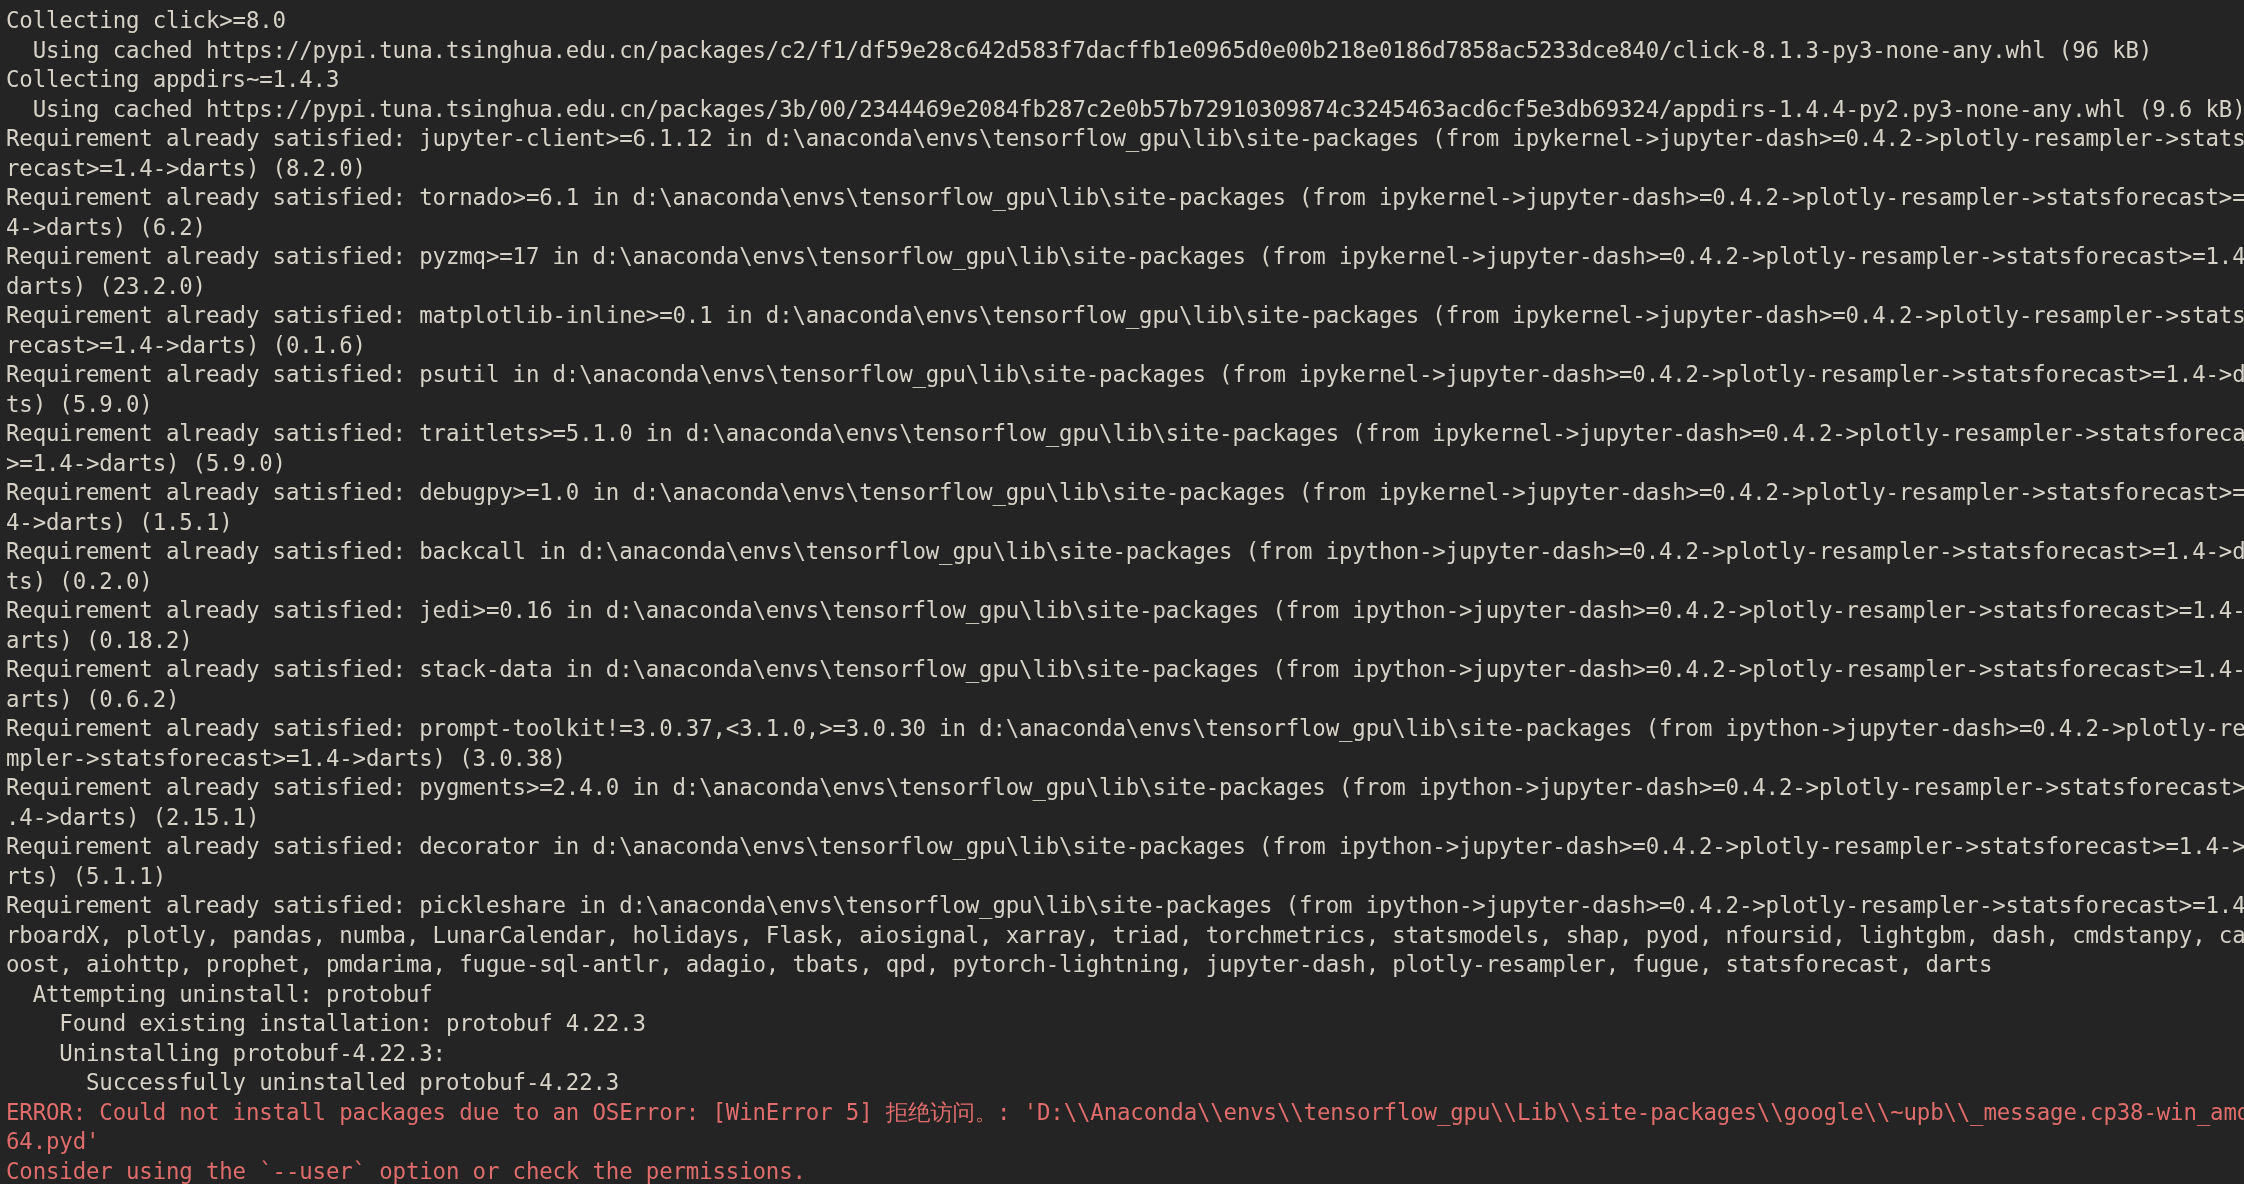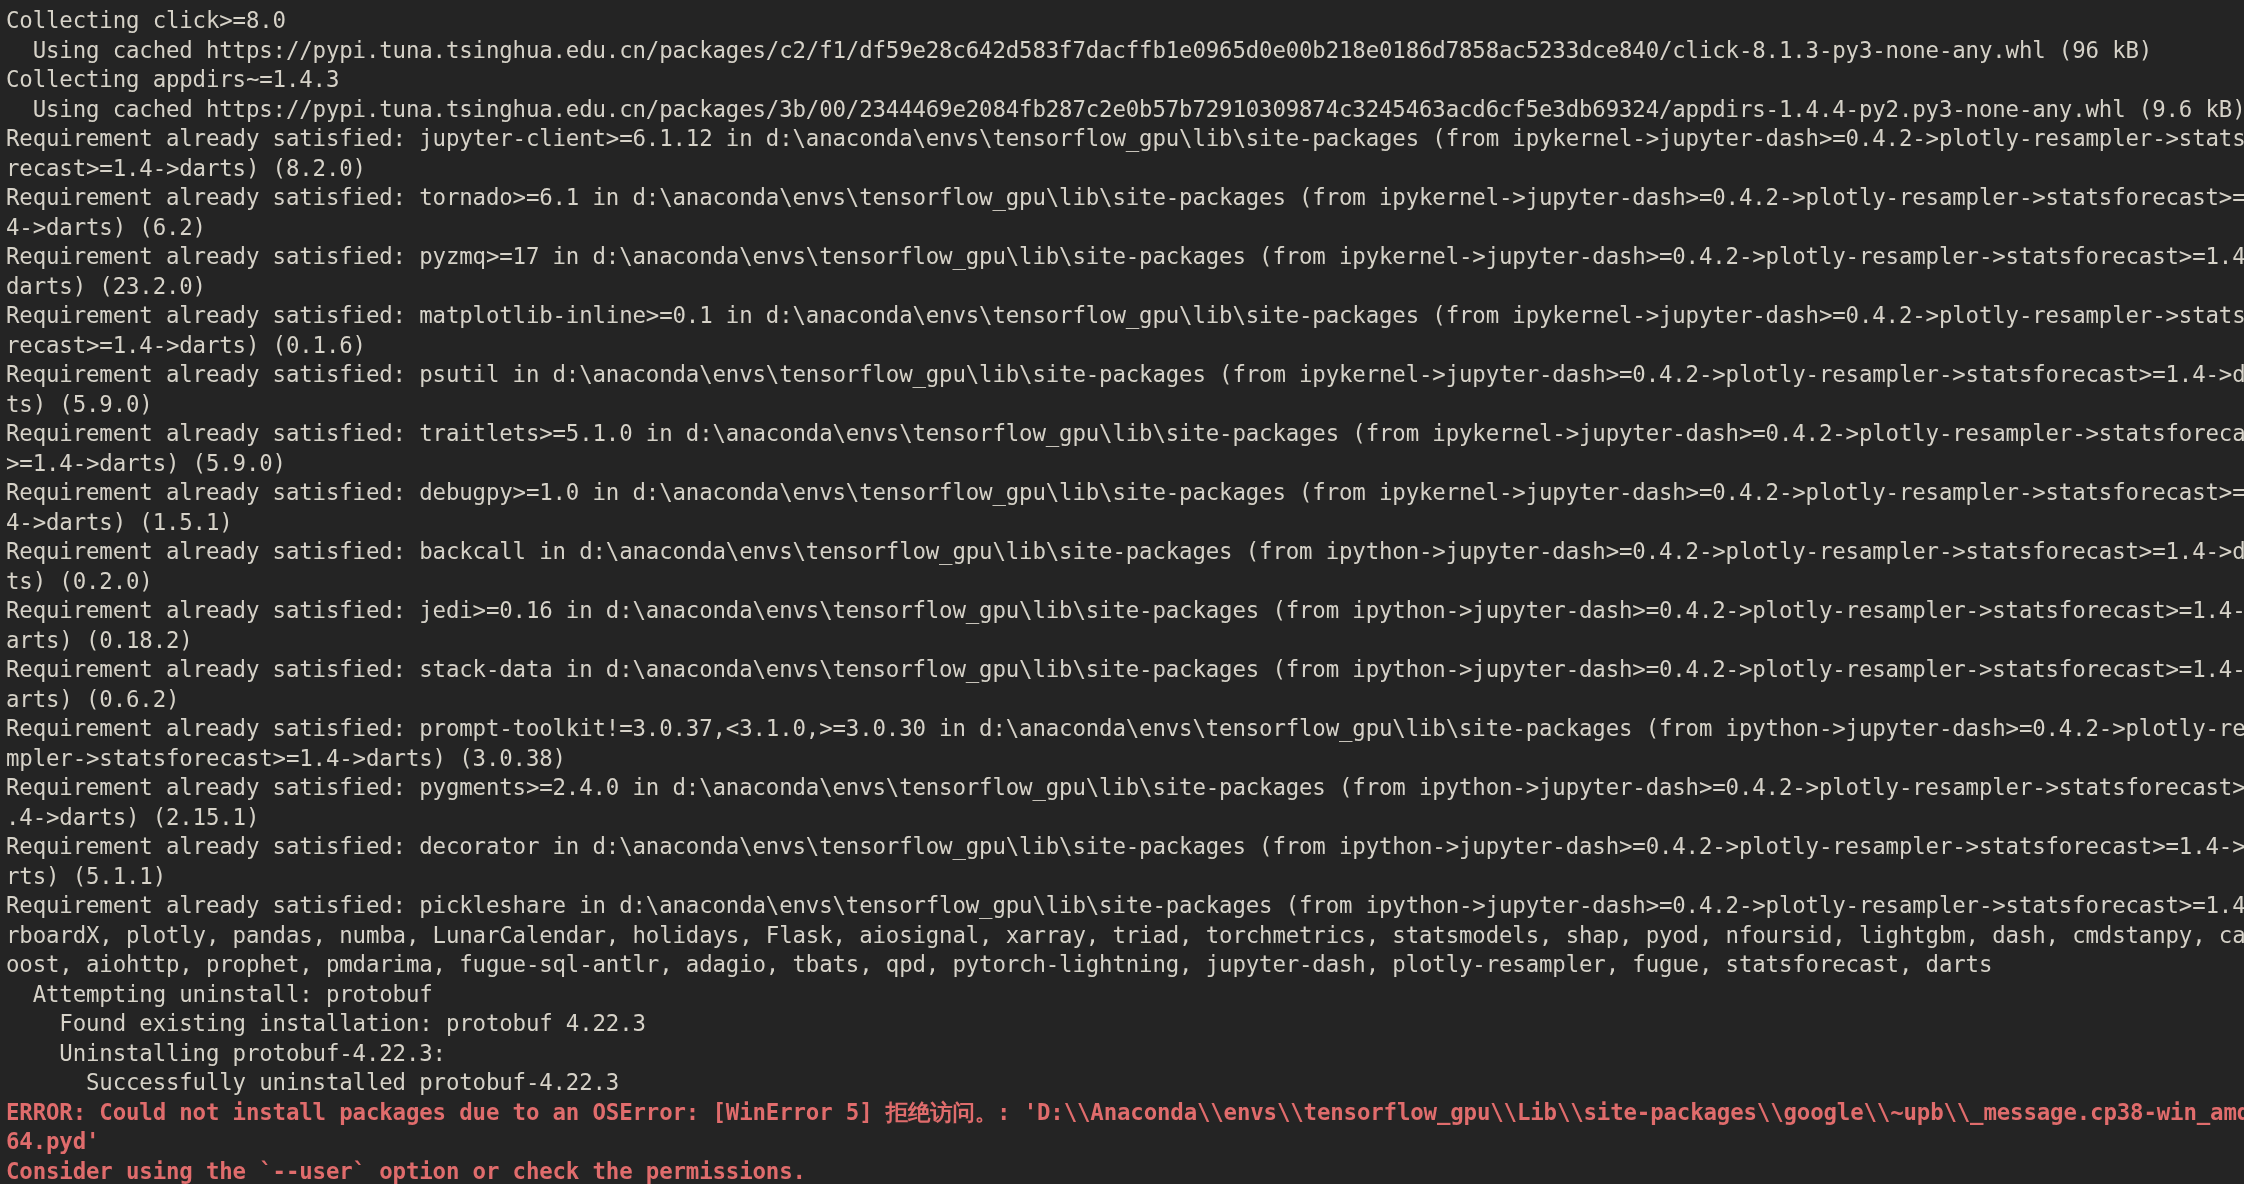--- a/index.html
+++ b/index.html
@@ -31,19 +31,18 @@
     height: 29.5px;
     padding-left: 6px;
     white-space: pre;
     font-family: "DejaVu Sans Mono", "Liberation Mono", monospace;
   }
   .out {
     color: #d6d2c8;
   }
   .err {
     color: #e06c6c;
-    font-weight: bold;
   }
 </style>
 </head>
 <body>
 
 <div id="terminal" style="background: rgb(36, 36, 36);"><span class="line out" style="color: rgb(214, 210, 200);">Collecting click&gt;=8.0</span><span class="line out" style="color: rgb(214, 210, 200);">  Using cached https://pypi.tuna.tsinghua.edu.cn/packages/c2/f1/df59e28c642d583f7dacffb1e0965d0e00b218e0186d7858ac5233dce840/click-8.1.3-py3-none-any.whl (96 kB)</span><span class="line out" style="color: rgb(214, 210, 200);">Collecting appdirs~=1.4.3</span><span class="line out" style="color: rgb(214, 210, 200);">  Using cached https://pypi.tuna.tsinghua.edu.cn/packages/3b/00/2344469e2084fb287c2e0b57b72910309874c3245463acd6cf5e3db69324/appdirs-1.4.4-py2.py3-none-any.whl (9.6 kB)</span><span class="line out" style="color: rgb(214, 210, 200);">Requirement already satisfied: jupyter-client&gt;=6.1.12 in d:\anaconda\envs\tensorflow_gpu\lib\site-packages (from ipykernel-&gt;jupyter-dash&gt;=0.4.2-&gt;plotly-resampler-&gt;statsfo</span><span class="line out" style="color: rgb(214, 210, 200);">recast&gt;=1.4-&gt;darts) (8.2.0)</span><span class="line out" style="color: rgb(214, 210, 200);">Requirement already satisfied: tornado&gt;=6.1 in d:\anaconda\envs\tensorflow_gpu\lib\site-packages (from ipykernel-&gt;jupyter-dash&gt;=0.4.2-&gt;plotly-resampler-&gt;statsforecast&gt;=1.</span><span class="line out" style="color: rgb(214, 210, 200);">4-&gt;darts) (6.2)</span><span class="line out" style="color: rgb(214, 210, 200);">Requirement already satisfied: pyzmq&gt;=17 in d:\anaconda\envs\tensorflow_gpu\lib\site-packages (from ipykernel-&gt;jupyter-dash&gt;=0.4.2-&gt;plotly-resampler-&gt;statsforecast&gt;=1.4-&gt;</span><span class="line out" style="color: rgb(214, 210, 200);">darts) (23.2.0)</span><span class="line out" style="color: rgb(214, 210, 200);">Requirement already satisfied: matplotlib-inline&gt;=0.1 in d:\anaconda\envs\tensorflow_gpu\lib\site-packages (from ipykernel-&gt;jupyter-dash&gt;=0.4.2-&gt;plotly-resampler-&gt;statsfo</span><span class="line out" style="color: rgb(214, 210, 200);">recast&gt;=1.4-&gt;darts) (0.1.6)</span><span class="line out" style="color: rgb(214, 210, 200);">Requirement already satisfied: psutil in d:\anaconda\envs\tensorflow_gpu\lib\site-packages (from ipykernel-&gt;jupyter-dash&gt;=0.4.2-&gt;plotly-resampler-&gt;statsforecast&gt;=1.4-&gt;dar</span><span class="line out" style="color: rgb(214, 210, 200);">ts) (5.9.0)</span><span class="line out" style="color: rgb(214, 210, 200);">Requirement already satisfied: traitlets&gt;=5.1.0 in d:\anaconda\envs\tensorflow_gpu\lib\site-packages (from ipykernel-&gt;jupyter-dash&gt;=0.4.2-&gt;plotly-resampler-&gt;statsforecast</span><span class="line out" style="color: rgb(214, 210, 200);">&gt;=1.4-&gt;darts) (5.9.0)</span><span class="line out" style="color: rgb(214, 210, 200);">Requirement already satisfied: debugpy&gt;=1.0 in d:\anaconda\envs\tensorflow_gpu\lib\site-packages (from ipykernel-&gt;jupyter-dash&gt;=0.4.2-&gt;plotly-resampler-&gt;statsforecast&gt;=1.</span><span class="line out" style="color: rgb(214, 210, 200);">4-&gt;darts) (1.5.1)</span><span class="line out" style="color: rgb(214, 210, 200);">Requirement already satisfied: backcall in d:\anaconda\envs\tensorflow_gpu\lib\site-packages (from ipython-&gt;jupyter-dash&gt;=0.4.2-&gt;plotly-resampler-&gt;statsforecast&gt;=1.4-&gt;dar</span><span class="line out" style="color: rgb(214, 210, 200);">ts) (0.2.0)</span><span class="line out" style="color: rgb(214, 210, 200);">Requirement already satisfied: jedi&gt;=0.16 in d:\anaconda\envs\tensorflow_gpu\lib\site-packages (from ipython-&gt;jupyter-dash&gt;=0.4.2-&gt;plotly-resampler-&gt;statsforecast&gt;=1.4-&gt;d</span><span class="line out" style="color: rgb(214, 210, 200);">arts) (0.18.2)</span><span class="line out" style="color: rgb(214, 210, 200);">Requirement already satisfied: stack-data in d:\anaconda\envs\tensorflow_gpu\lib\site-packages (from ipython-&gt;jupyter-dash&gt;=0.4.2-&gt;plotly-resampler-&gt;statsforecast&gt;=1.4-&gt;d</span><span class="line out" style="color: rgb(214, 210, 200);">arts) (0.6.2)</span><span class="line out" style="color: rgb(214, 210, 200);">Requirement already satisfied: prompt-toolkit!=3.0.37,&lt;3.1.0,&gt;=3.0.30 in d:\anaconda\envs\tensorflow_gpu\lib\site-packages (from ipython-&gt;jupyter-dash&gt;=0.4.2-&gt;plotly-resa</span><span class="line out" style="color: rgb(214, 210, 200);">mpler-&gt;statsforecast&gt;=1.4-&gt;darts) (3.0.38)</span><span class="line out" style="color: rgb(214, 210, 200);">Requirement already satisfied: pygments&gt;=2.4.0 in d:\anaconda\envs\tensorflow_gpu\lib\site-packages (from ipython-&gt;jupyter-dash&gt;=0.4.2-&gt;plotly-resampler-&gt;statsforecast&gt;=1</span><span class="line out" style="color: rgb(214, 210, 200);">.4-&gt;darts) (2.15.1)</span><span class="line out" style="color: rgb(214, 210, 200);">Requirement already satisfied: decorator in d:\anaconda\envs\tensorflow_gpu\lib\site-packages (from ipython-&gt;jupyter-dash&gt;=0.4.2-&gt;plotly-resampler-&gt;statsforecast&gt;=1.4-&gt;da</span><span class="line out" style="color: rgb(214, 210, 200);">rts) (5.1.1)</span><span class="line out" style="color: rgb(214, 210, 200);">Requirement already satisfied: pickleshare in d:\anaconda\envs\tensorflow_gpu\lib\site-packages (from ipython-&gt;jupyter-dash&gt;=0.4.2-&gt;plotly-resampler-&gt;statsforecast&gt;=1.4-&gt;</span><span class="line out" style="color: rgb(214, 210, 200);">rboardX, plotly, pandas, numba, LunarCalendar, holidays, Flask, aiosignal, xarray, triad, torchmetrics, statsmodels, shap, pyod, nfoursid, lightgbm, dash, cmdstanpy, catb</span><span class="line out" style="color: rgb(214, 210, 200);">oost, aiohttp, prophet, pmdarima, fugue-sql-antlr, adagio, tbats, qpd, pytorch-lightning, jupyter-dash, plotly-resampler, fugue, statsforecast, darts</span><span class="line out" style="color: rgb(214, 210, 200);">  Attempting uninstall: protobuf</span><span class="line out" style="color: rgb(214, 210, 200);">    Found existing installation: protobuf 4.22.3</span><span class="line out" style="color: rgb(214, 210, 200);">    Uninstalling protobuf-4.22.3:</span><span class="line out" style="color: rgb(214, 210, 200);">      Successfully uninstalled protobuf-4.22.3</span><span class="line err" style="color: rgb(224, 108, 108);">ERROR: Could not install packages due to an OSError: [WinError 5] 拒绝访问。: 'D:\\Anaconda\\envs\\tensorflow_gpu\\Lib\\site-packages\\google\\~upb\\_message.cp38-win_amd</span><span class="line err" style="color: rgb(224, 108, 108);">64.pyd'</span><span class="line err" style="color: rgb(224, 108, 108);">Consider using the `--user` option or check the permissions.</span></div>
 
 </body></html>

